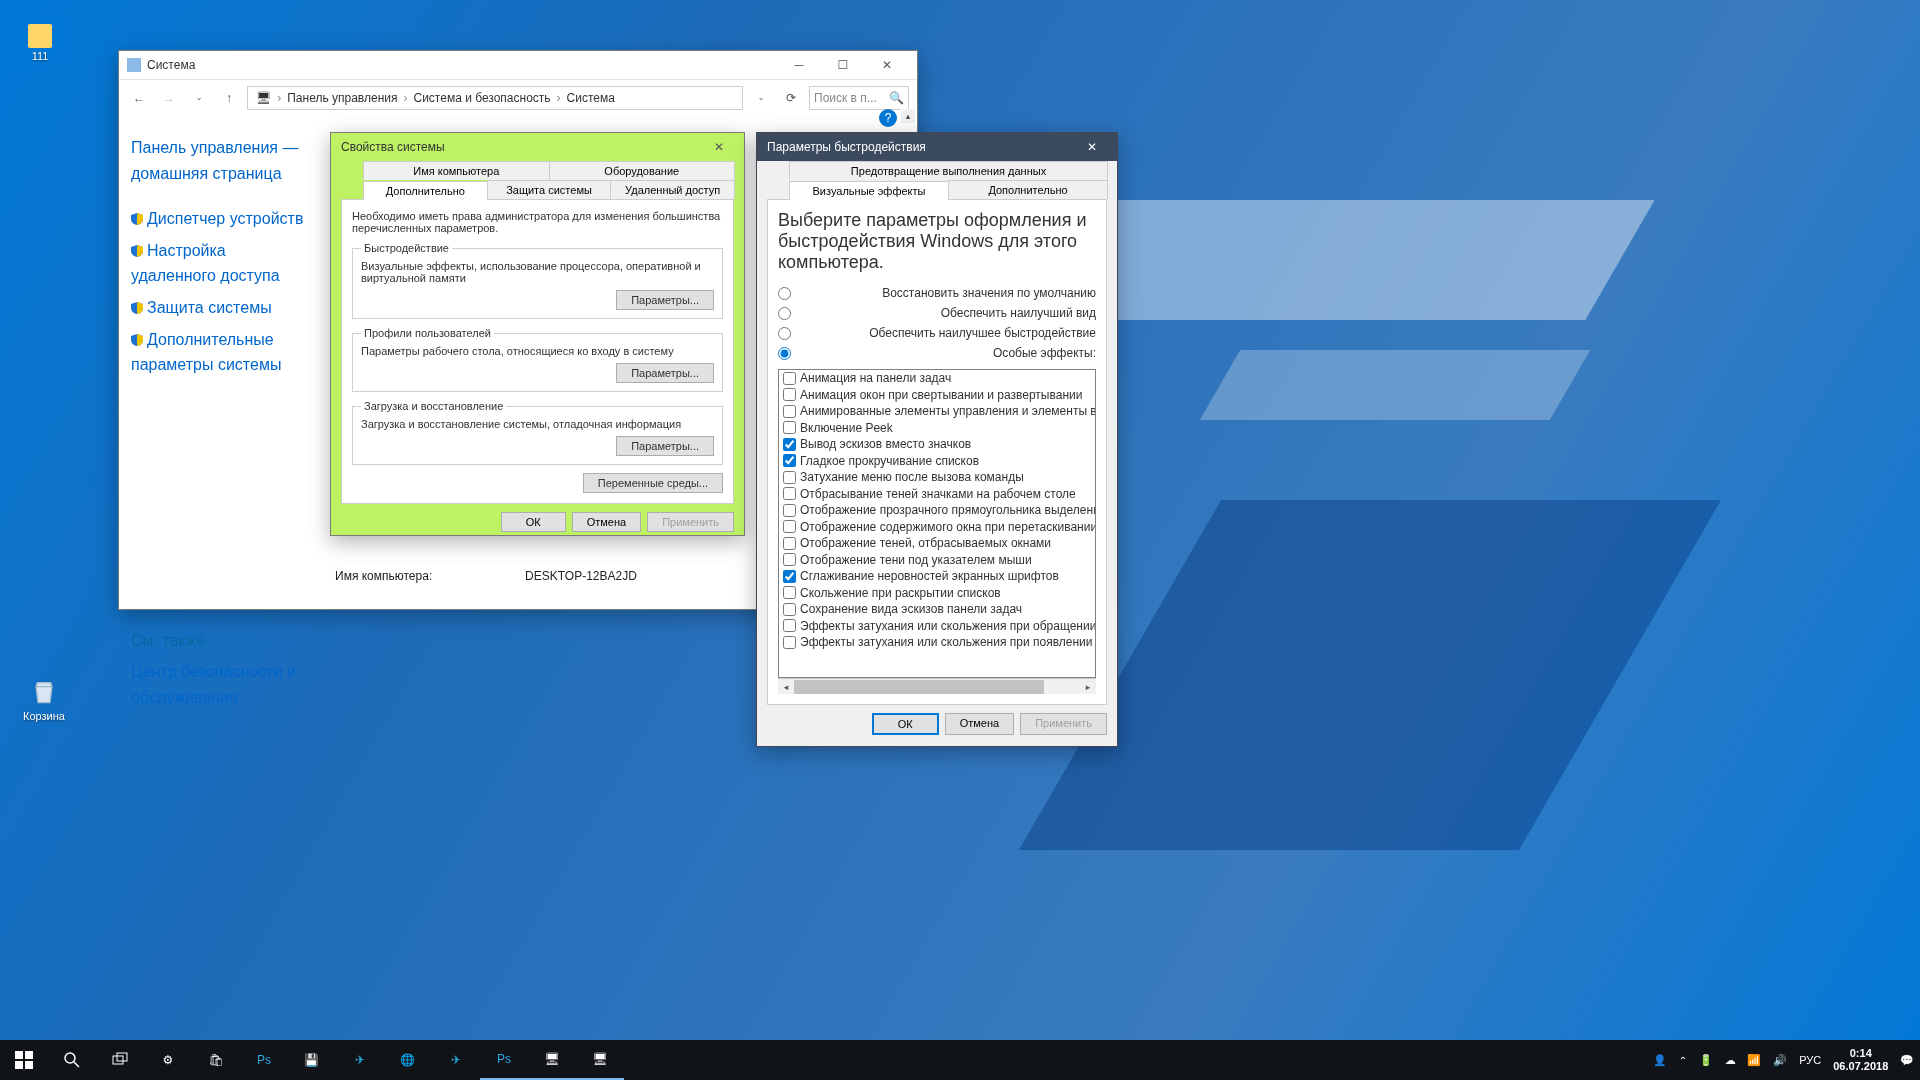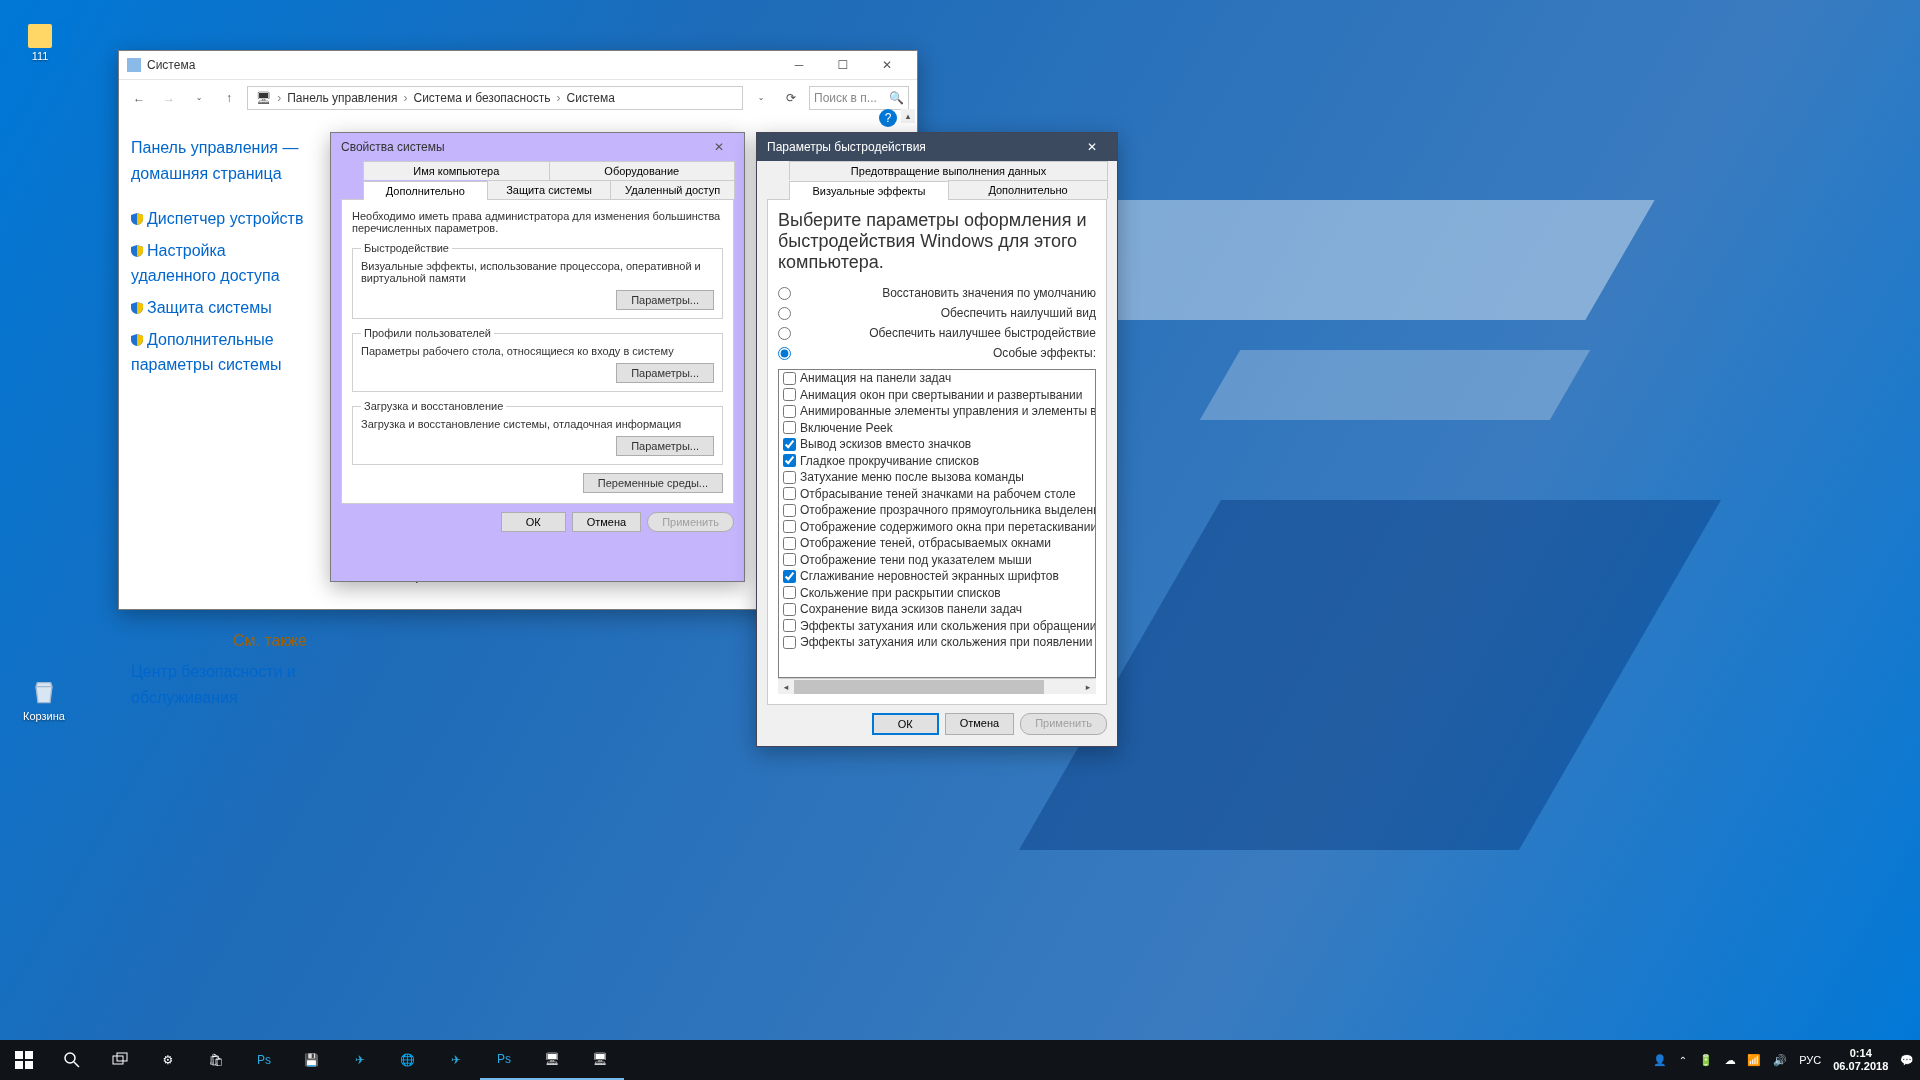--- a/index.html
+++ b/index.html
@@ -49,41 +49,41 @@
 .breadcrumb span { padding:0 4px; cursor:pointer; }
 .breadcrumb .chev { color:#888; padding:0 2px; }
 .addr-ctrl { width:24px; height:24px; display:flex; align-items:center; justify-content:center; color:#555; cursor:pointer; border:1px solid transparent; }
 .search-box { width:100px; height:24px; border:1px solid #ccc; display:flex; align-items:center; padding:0 4px; color:#888; font-size:12px; }
 .search-box .mag { margin-left:auto; }
 .sys-body { display:flex; height:calc(100% - 64px); position:relative; }
 .sys-side { width:200px; padding:14px 12px; font-size:16px; color:#0066cc; line-height:1.6; }
 .sys-side a { display:block; color:#0066cc; cursor:pointer; margin:6px 0; }
 .sys-side .shield { display:inline-block; width:12px; height:12px; vertical-align:-1px; margin-right:4px; }
 .sys-side .shield svg { width:12px; height:12px; }
-.sys-side .seealso { margin-top:250px; color:#a16207;text-align:right; }
+.sys-side .seealso { margin-top:250px; color:#0369a1; }
 .sys-content { flex:1; padding:16px; color:#222; }
 .sys-content .row { display:flex; gap:40px; margin-top:8px; }
 .sys-content .label { width:150px; }
 .help-blue { position:absolute; right:20px; top:-6px; width:18px; height:18px; border-radius:50%; background:#0078d7; color:#fff; display:flex; align-items:center; justify-content:center; font-size:12px; cursor:pointer; }
 .scroll-up { position:absolute; right:2px; top:-6px; width:14px; height:14px; background:#f0f0f0; color:#555; display:flex; align-items:center; justify-content:center; font-size:9px; }
 
 
-#win-props { left:330px; top:132px; width:415px; height:450px; background:#c4b5fd; }
+#win-props { left:330px; top:132px; width:415px; height:404px; background:#bef264; }
 .dlg-title { height:28px; display:flex; align-items:center; padding:0 10px; font-size:12px; color:#333; }
 .dlg-close { margin-left:auto; width:30px; height:28px; display:flex; align-items:center; justify-content:center; color:#555; cursor:pointer; }
 .tabstrip { display:flex; margin:0 10px;padding-left:22px; }
 .tabstrip .tab { flex:1; border:1px solid #ccc; border-bottom:none; background:#f0f0f0; text-align:center; padding:3px 0; font-size:11px; cursor:pointer; margin-right:-1px; }
 .tabstrip .tab.selected { background:#fff; position:relative; top:1px; }
 .tabbody { margin:0 10px 8px 10px; border:1px solid #ccc; background:#fff; padding:10px; font-size:11px; color:#333; }
 .grp { border:1px solid #d0d0d0; margin:8px 0; padding:6px 8px 8px 8px; }
 .grp legend { font-size:11px; padding:0 3px; }
 .btn { display:inline-block; border:1px solid #adadad; background:#e1e1e1; padding:3px 14px; font-size:11px; cursor:pointer; }
 .btn-row { display:flex; justify-content:flex-end; gap:6px; margin-top:6px; }
 .footer-btns { display:flex; justify-content:flex-end; gap:6px; padding:0 10px 10px 10px; }
-.footer-btns .btn.disabled { color:#a0a0a0;border-radius:10px; }
+.footer-btns .btn.disabled { color:#a0a0a0; }
 
 
 #win-perf { left:756px; top:132px; width:362px; height:615px; background:#f0f0f0; border:1px solid #445; }
 #win-perf .dlg-title { background:#3b4a5e; color:#fff; height:28px; }
 #win-perf .dlg-close { color:#fff; }
 #win-perf .tabbody { background:#fff; height:506px; display:flex; flex-direction:column;}
 .radio-opt { display:flex; align-items:center; gap:6px; margin:3px 0; font-size:12px; cursor:pointer;justify-content:space-between; }
 .radio-opt input { accent-color:#0078d7; }
 .effects-list { border:1px solid #808080; flex:1; overflow:hidden; position:relative; margin-top:6px; }
 .effects-inner { position:absolute; inset:0; overflow:hidden; }

